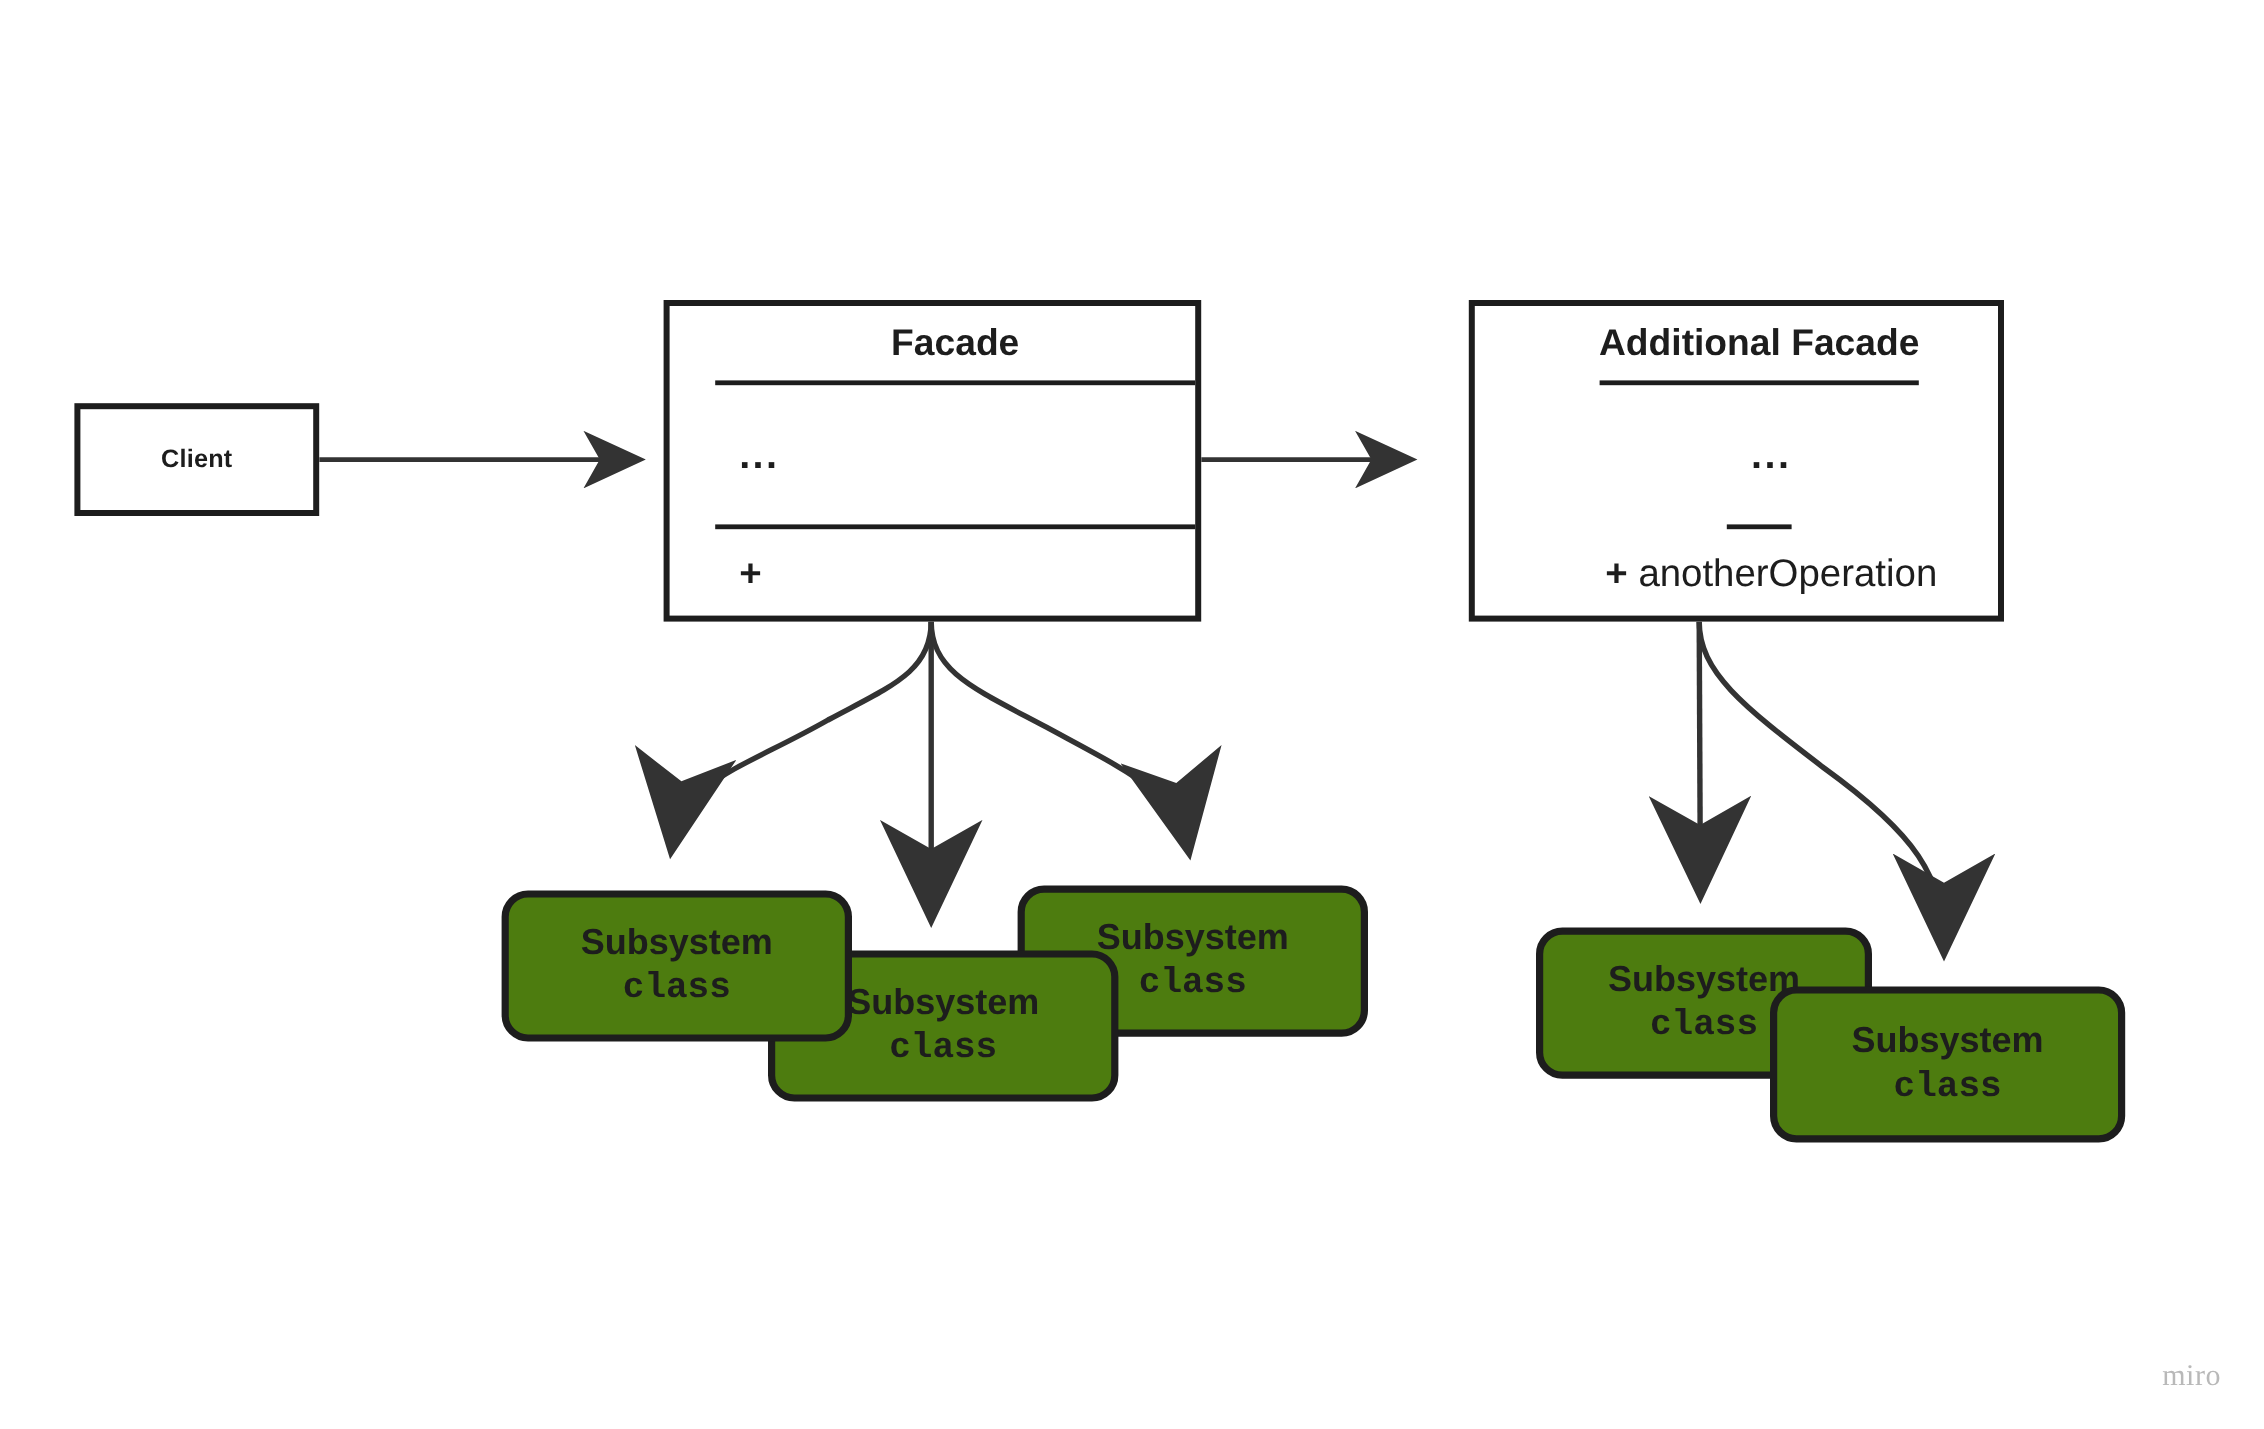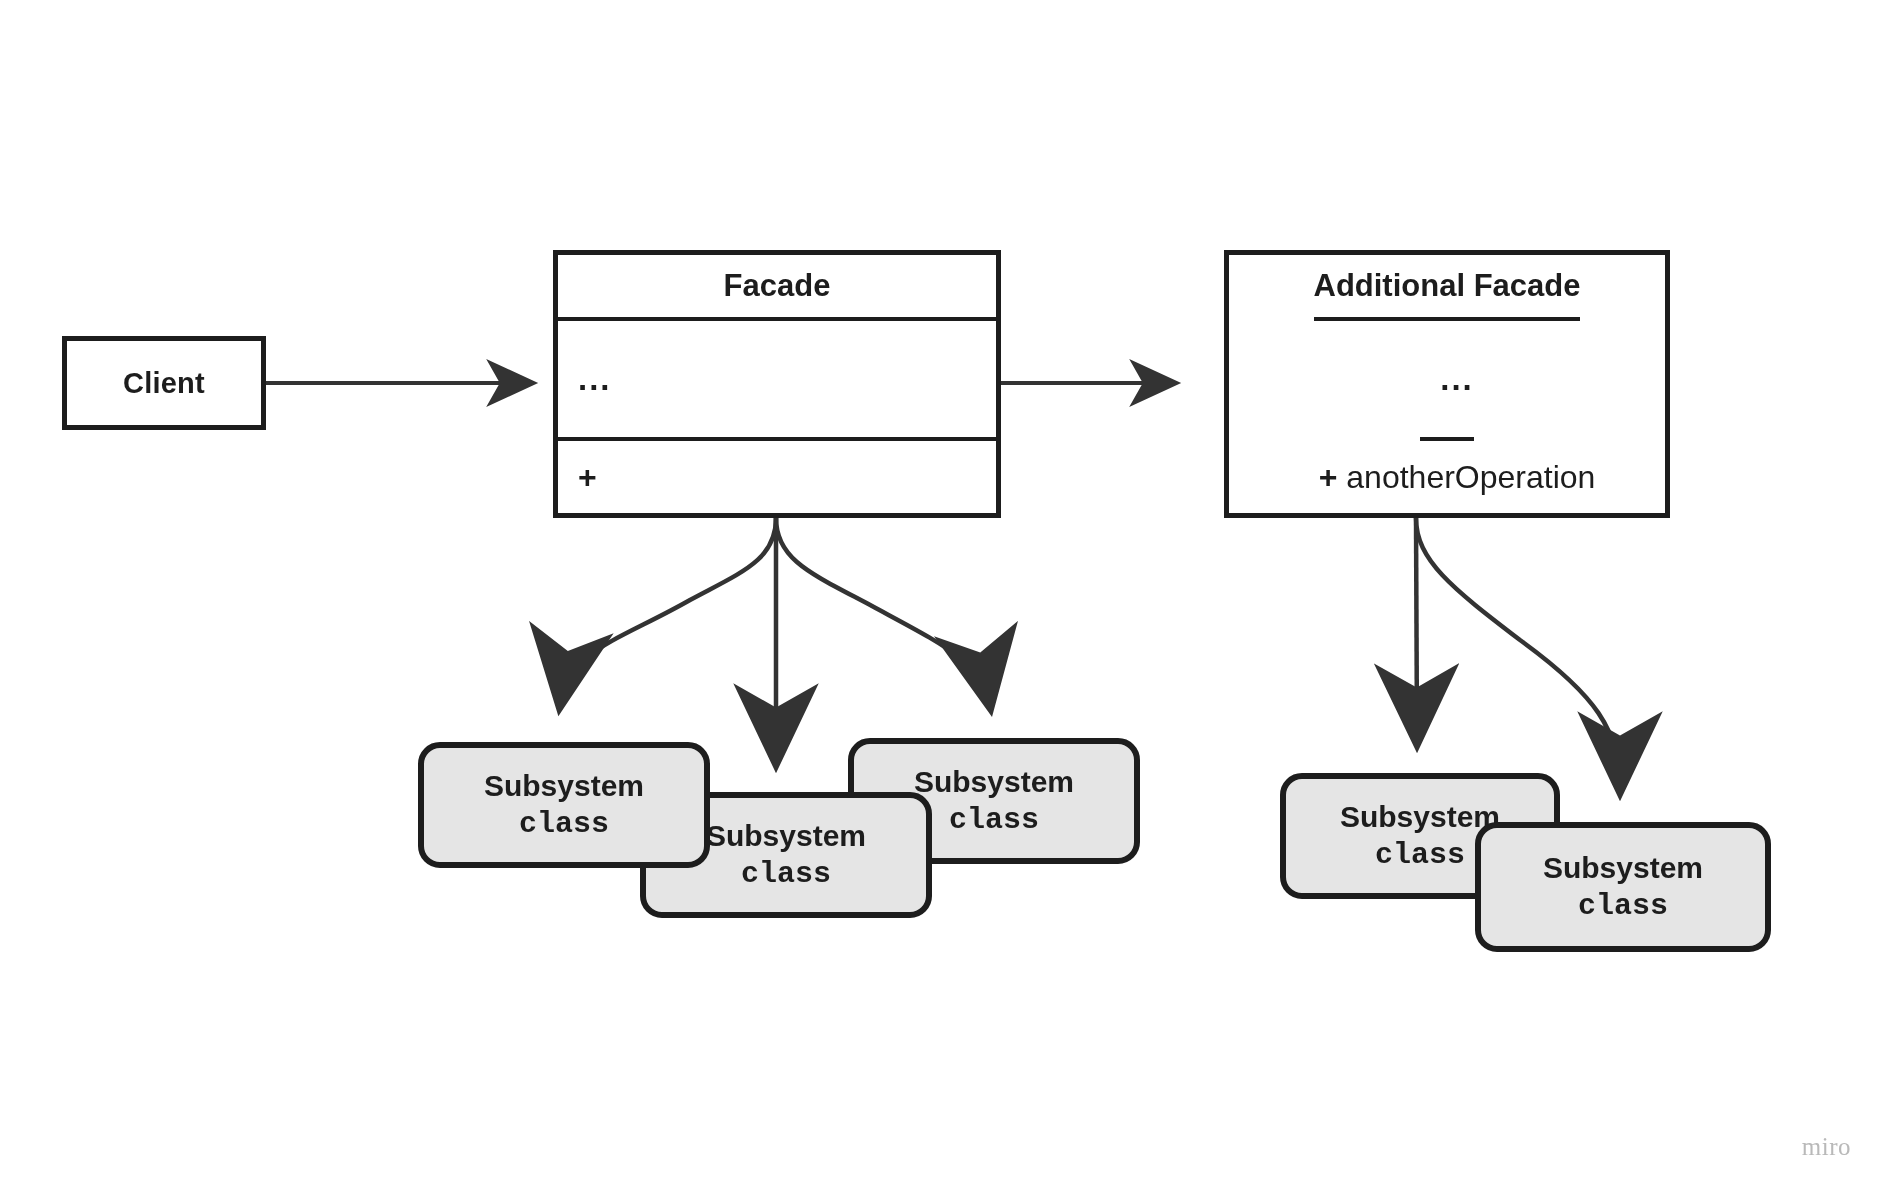--- a/index.html
+++ b/index.html
@@ -37,35 +37,36 @@
     height: 94px;
     border: 5px solid #1d1d1d;
     background: #ffffff;
     box-sizing: border-box;
     display: flex;
     align-items: center;
     justify-content: center;
     z-index: 30;
   }
   .client-label {
-    font-size: 29px;
+    font-size: 21px;
     font-weight: bold;
     letter-spacing: 0.2px;
     color: #1d1d1d;
   }
 
   
   .uml-box {
     position: absolute;
     border: 5px solid #1d1d1d;
     background: #ffffff;
     box-sizing: border-box;
     display: flex;
     flex-direction: column;
     z-index: 30;
+    padding-left: 38px;
   }
   .uml-title {
     height: 62px;
     flex: 0 0 62px;
     border-bottom: 4px solid #1d1d1d;
     display: flex;
     align-items: center;
     justify-content: center;
     font-size: 31px;
     font-weight: bold;
@@ -98,21 +99,21 @@
   }
 
   #facade-box     { left: 553px; top: 250px; width: 448px; height: 268px; }
   #additional-box { left: 1224px; top: 250px; width: 446px; height: 268px; align-items: center; }
 
   
   .sub-box {
     position: absolute;
     border: 6px solid #1d1d1d;
     border-radius: 22px;
-    background: #e5e5e5;
+    background: #4d7c0f;
     box-sizing: border-box;
     display: flex;
     flex-direction: column;
     align-items: center;
     justify-content: center;
     line-height: 1.30;
     text-align: center;
     font-size: 30px;
     font-weight: bold;
     color: #1d1d1d;

